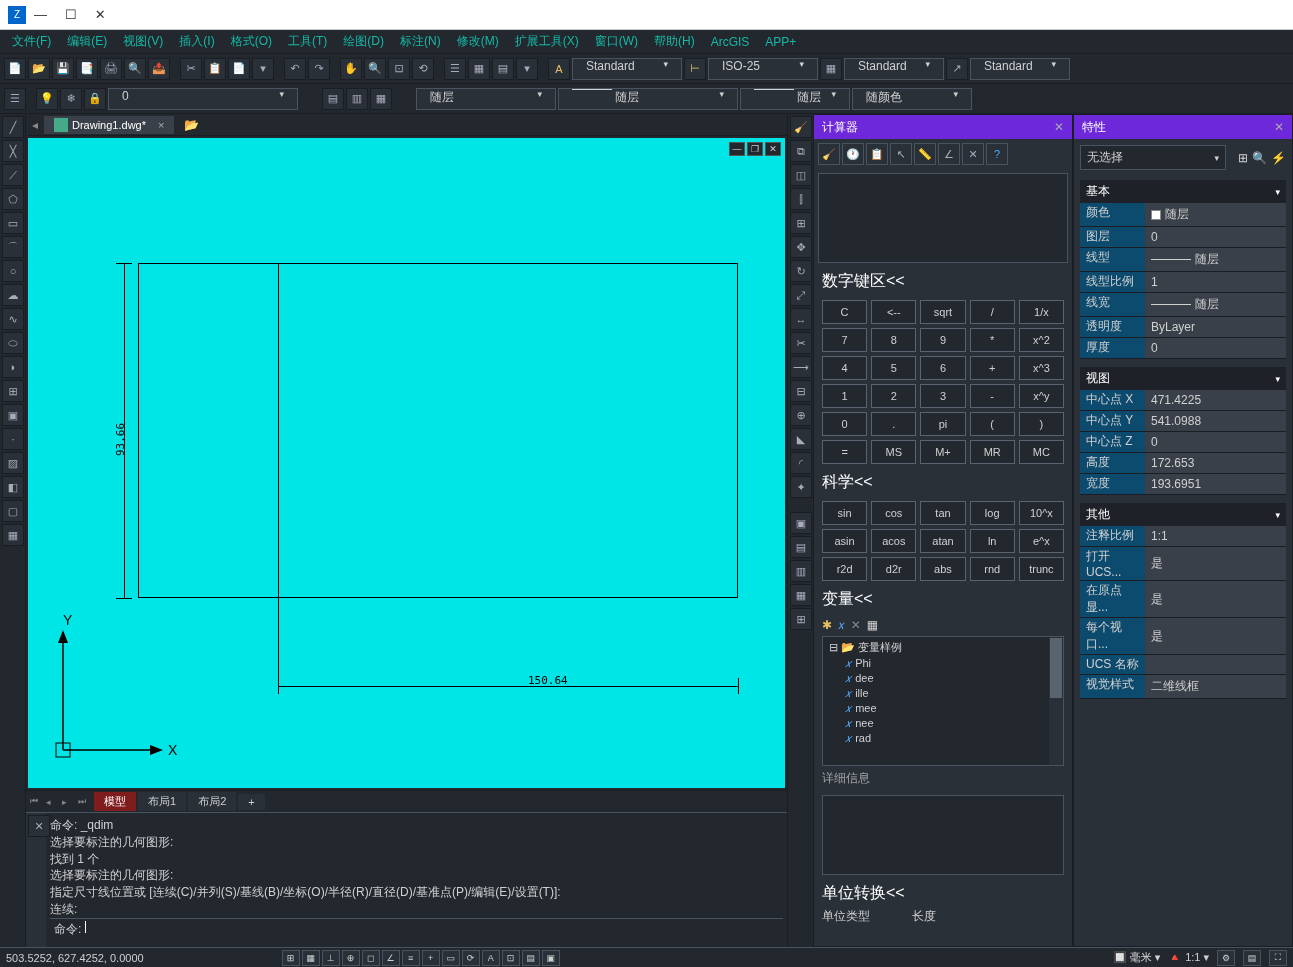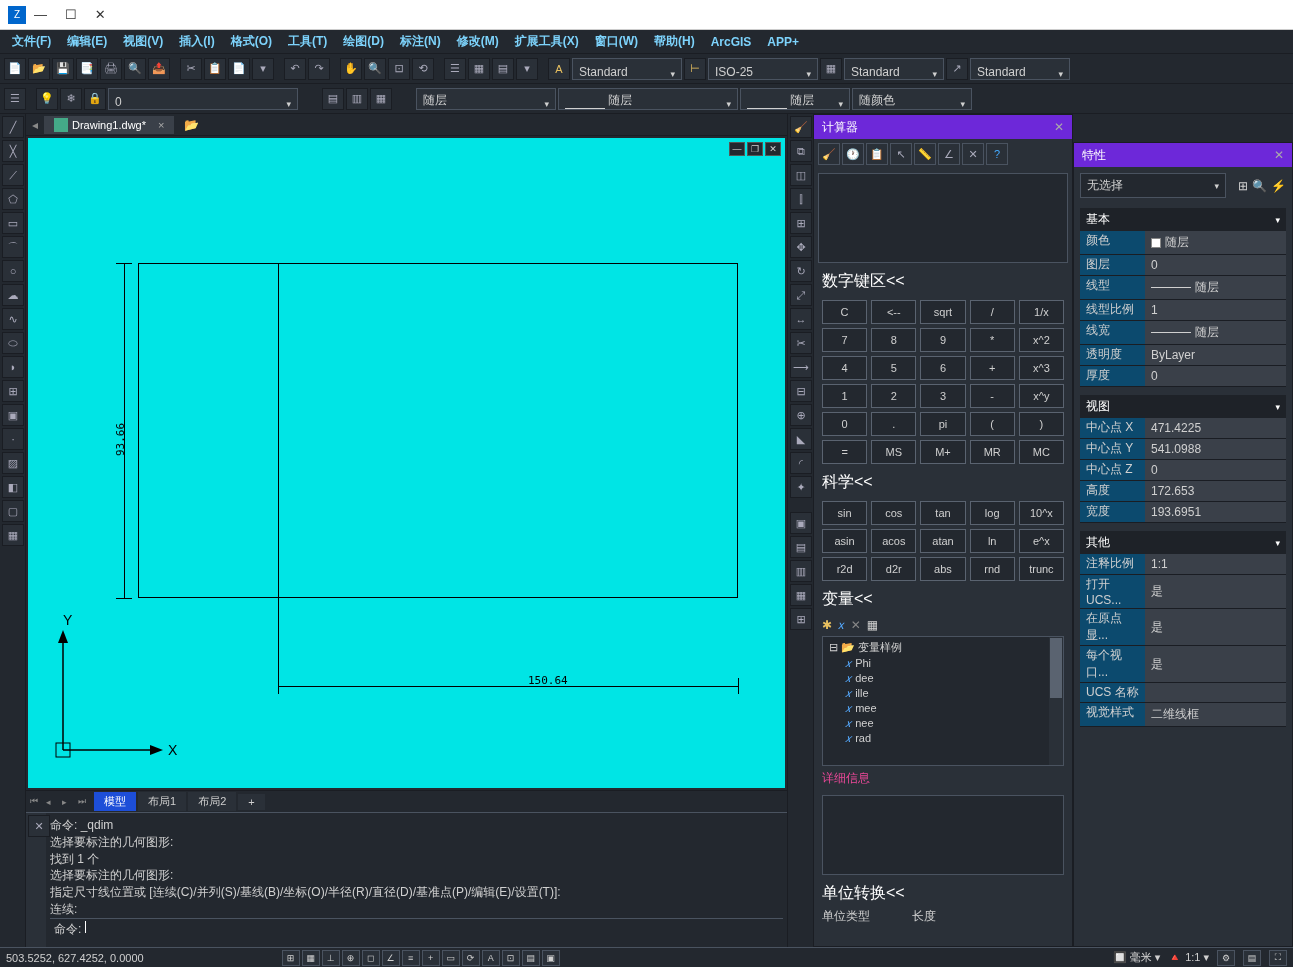--- a/index.html
+++ b/index.html
@@ -7,27 +7,27 @@
 
 
 .titlebar { background: #fff; height: 30px; display: flex; align-items: center; padding: 0 8px; border-bottom: 1px solid #ccc; }
 .titlebar .logo { width: 18px; height: 18px; background: #0066cc; margin-right: 8px; display: flex; align-items: center; justify-content: center; color: #fff; font-size: 10px; }
 .titlebar .title { color: #333; font-size: 13px; flex: 1; }
 .titlebar .winbtns { display: flex; gap: 18px; color: #333; font-size: 13px; }
 .titlebar .winbtns span { cursor: pointer; }
 
 
 .menubar { background: #23282f; height: 24px; display: flex; align-items: center; padding: 0 4px; border-bottom: 1px solid #1a1d23; }
-.menubar .menuitem { padding: 3px 8px; color: #7dd3fc; cursor: pointer; font-weight: bold; }
+.menubar .menuitem { padding: 3px 8px; color: #14b8a6; cursor: pointer; }
 
 
 .toolbar-row { background: #23282f; height: 30px; display: flex; align-items: center; padding: 2px 4px; gap: 2px; border-bottom: 1px solid #1a1d23; }
 .toolbtn { width: 22px; height: 22px; display: flex; align-items: center; justify-content: center; background: #2a3038; border: 1px solid #1a1d23; cursor: pointer; color: #aab; font-size: 11px; }
 .toolsep { width: 6px; }
-.dropdown { background: #2a3038; border: 1px solid #4a5360; height: 22px; display: flex; align-items: flex-end; padding: 0 6px; color: #d0d0d0; min-width: 100px; position: relative; }
+.dropdown { background: #2a3038; border: 1px solid #4a5360; height: 22px; display: flex; align-items: flex-start; padding: 0 13px; color: #d0d0d0; min-width: 100px; position: relative; }
 .dropdown .ddarrow { margin-left: auto; font-size: 9px; }
 
 
 .main { display: flex; height: calc(100% - 30px - 24px - 30px - 30px - 20px); }
 .lefttb { width: 26px; background: #23282f; border-right: 1px solid #1a1d23; display: flex; flex-direction: column; padding: 2px; gap: 2px; }
 .lefttb .toolbtn { width: 22px; height: 22px; }
 
 .canvas-area { flex: 1; display: flex; flex-direction: column; background: #23282f; position: relative; }
 .doctab { height: 22px; background: #23282f; display: flex; align-items: center; border-bottom: 1px solid #1a1d23; }
 .doctab .tab { background: #3a4049; padding: 2px 10px; color: #fff; font-size: 11px; display: flex; align-items: center; gap: 4px; }
@@ -39,21 +39,21 @@
 .canvas .winctrls { position: absolute; top: 4px; right: 4px; display: flex; gap: 2px; }
 .canvas .winctrls span { width: 16px; height: 14px; background: #23282f; color: #d0d0d0; font-size: 9px; display: flex; align-items: center; justify-content: center; border: 1px solid #555; }
 
 .drawing-rect { position: absolute; border: 1px solid #000; }
 .dim-label { position: absolute; color: #000; font-size: 11px; font-family: monospace; }
 .ucs { position: absolute; bottom: 20px; left: 20px; }
 .ucs svg { overflow: visible; }
 
 .layouttabs { height: 22px; background: #23282f; display: flex; align-items: center; border-top: 1px solid #1a1d23; padding: 0 4px; gap: 2px; }
 .layouttabs .ltab { padding: 2px 10px; background: #2a3038; color: #d0d0d0; font-size: 11px; cursor: pointer; }
-.layouttabs .ltab.active { background: #1d4ed8; color: #fff; }
+.layouttabs .ltab.active { background: #7f1d1d; color: #fff; }
 .layouttabs .navbtn { width: 14px; color: #888; font-size: 9px; }
 
 .cmdline { height: 135px; background: #23282f; border-top: 1px solid #4a5360; display: flex; }
 .cmdline .cmdicon { width: 20px; background: #2a3038; }
 .cmdline .cmdtext { flex: 1; padding: 4px; color: #d0d0d0; font-size: 12px; font-family: "SimSun", monospace; line-height: 1.4; overflow: hidden; }
 .cmdline .cmdinput { border-top: 1px solid #4a5360; padding: 2px 4px; }
 
 
 .righttb { width: 26px; background: #23282f; border-left: 1px solid #1a1d23; display: flex; flex-direction: column; padding: 2px; gap: 2px; }
 
@@ -72,21 +72,21 @@
 .var-toolbar { display: flex; gap: 6px; padding: 4px 8px; }
 .var-tree { background: #23282f; border: 1px solid #4a5360; margin: 0 8px; height: 130px; overflow: auto; font-size: 11px; padding: 2px; position: relative; }
 .var-tree .treeitem { padding: 1px 4px 1px 20px; color: #d0d0d0; }
 .var-tree .treeroot { padding: 1px 4px; }
 .var-tree .xicon { color: #5af; font-style: italic; margin-right: 4px; }
 .var-tree .scrollbar { position: absolute; right: 0; top: 0; width: 14px; height: 100%; background: #2a3038; }
 .var-tree .scrollthumb { width: 12px; height: 60px; background: #5a6370; margin: 1px; }
 .detail-box { background: #23282f; border: 1px solid #4a5360; margin: 4px 8px; height: 80px; }
 
 
-.props-panel { width: 220px; margin-top: 28px; }
+.props-panel { width: 220px; }
 .prop-select { background: #23282f; border: 1px solid #4a5360; margin: 6px; padding: 3px 6px; display: flex; align-items: center; }
 .prop-select .ddarrow { margin-left: auto; font-size: 9px; }
 .prop-icons { display: flex; gap: 4px; margin-left: 6px; }
 .prop-section { margin: 4px 6px; }
 .prop-section-hdr { background: #1e2228; padding: 3px 6px; color: #fff; display: flex; align-items: center; }
 .prop-section-hdr .arrow { margin-left: auto; font-size: 9px; }
 .prop-row { display: flex; border-bottom: 1px solid #1a1d23; }
 .prop-row .plabel { width: 65px; padding: 1px 6px; color: #d0d0d0; background: #0c4a6e; }
 .prop-row .pvalue { flex: 1; padding: 3px 6px; background: #3a4049; color: #d0d0d0; display: flex; align-items: center; gap: 4px; }
 .colorswatch { width: 10px; height: 10px; background: #fff; border: 1px solid #888; }
@@ -403,21 +403,21 @@
           <div class="treeitem"><span class="xicon">𝑥</span>dee</div>
           <div class="treeitem"><span class="xicon">𝑥</span>ille</div>
           <div class="treeitem"><span class="xicon">𝑥</span>mee</div>
           <div class="treeitem"><span class="xicon">𝑥</span>nee</div>
           <div class="treeitem"><span class="xicon">𝑥</span>rad</div>
         </div>
       <div class="scrollbar">
           <div class="scrollthumb"></div>
         </div>
     </div>
-    <div style="padding:4px 8px;color:#ec4899">详细信息</div>
+    <div style="padding:4px 8px;color:#a3a3a3">详细信息</div>
     <div class="detail-box"></div>
     <div class="calc-section-hdr">单位转换&lt;&lt;</div>
     <div style="display:flex;padding:0 8px 6px">
       <div style="width:90px">单位类型</div>
       <div>长度</div>
     </div>
   </div>
 
   <div class="panel props-panel">
     <div class="panel-header">

